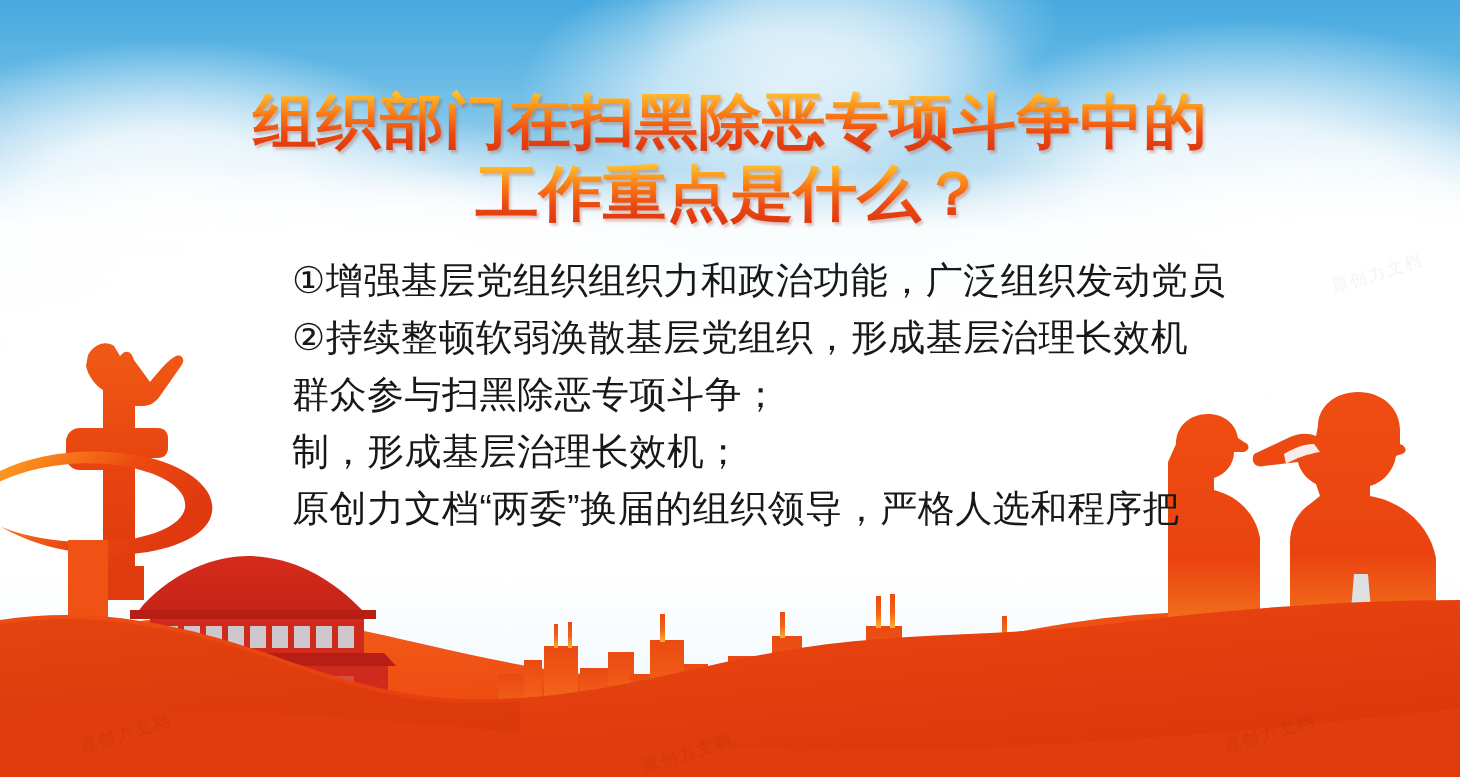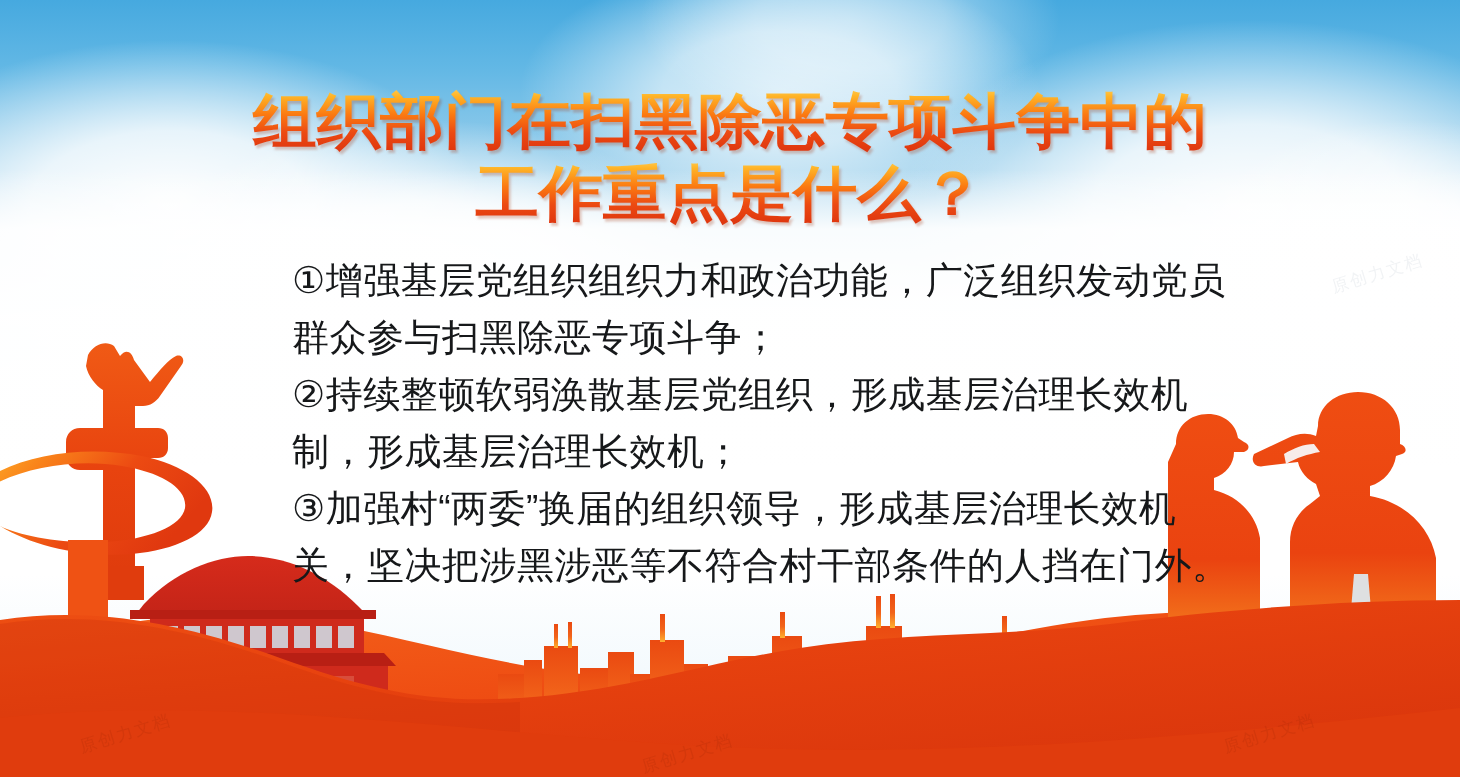--- a/index.html
+++ b/index.html
@@ -337,25 +337,24 @@
 
   </div>
 
   <div class="title-block">
     <div class="title-line l1">组织部门在扫黑除恶专项斗争中的</div>
     <div class="title-line l2">工作重点是什么？</div>
   </div>
 
   <div class="body-block">
     <div class="body-line">①增强基层党组织组织力和政治功能，广泛组织发动党员</div>
+    <div class="body-line">②持续整顿软弱涣散基层党组织，形成基层治理长效机</div>
     <div class="body-line">群众参与扫黑除恶专项斗争；</div>
-    <div class="body-line">②持续整顿软弱涣散基层党组织，形成基层治理长效机</div>
     <div class="body-line">制，形成基层治理长效机；</div>
-    <div class="body-line">③加强村“两委”换届的组织领导，形成基层治理长效机</div>
-    <div class="body-line">关，坚决把涉黑涉恶等不符合村干部条件的人挡在门外。</div>
+    <div class="body-line">原创力文档“两委”换届的组织领导，严格人选和程序把</div>
   </div>
 
   <div class="wm dark" style="left:78px;  top:722px;">原创力文档</div>
   <div class="wm dark" style="left:640px; top:742px;">原创力文档</div>
   <div class="wm dark" style="left:1222px;top:722px;">原创力文档</div>
   <div class="wm pale" style="left:1330px;top:262px;">原创力文档</div>
 
 </div>
 
 </body></html>

